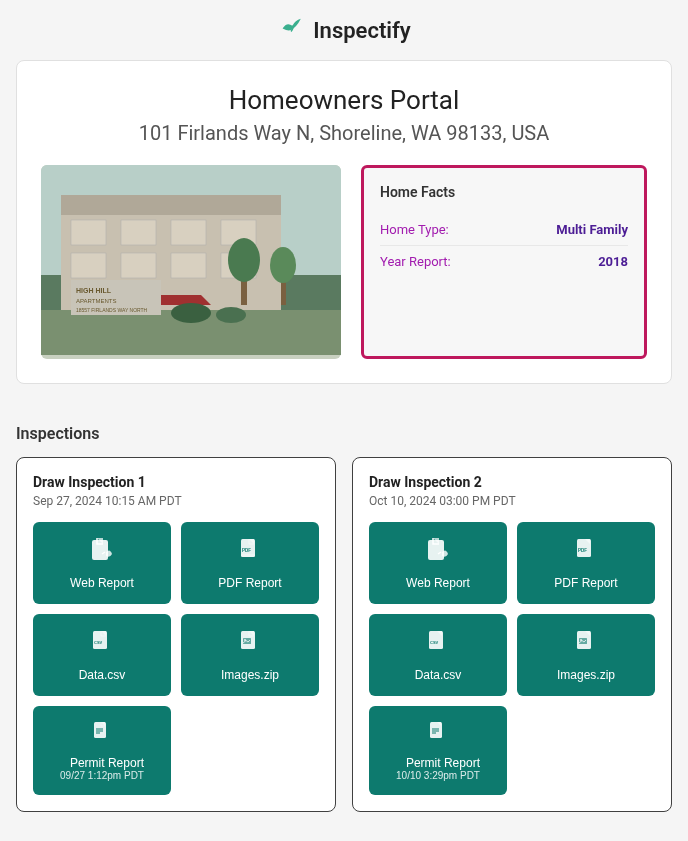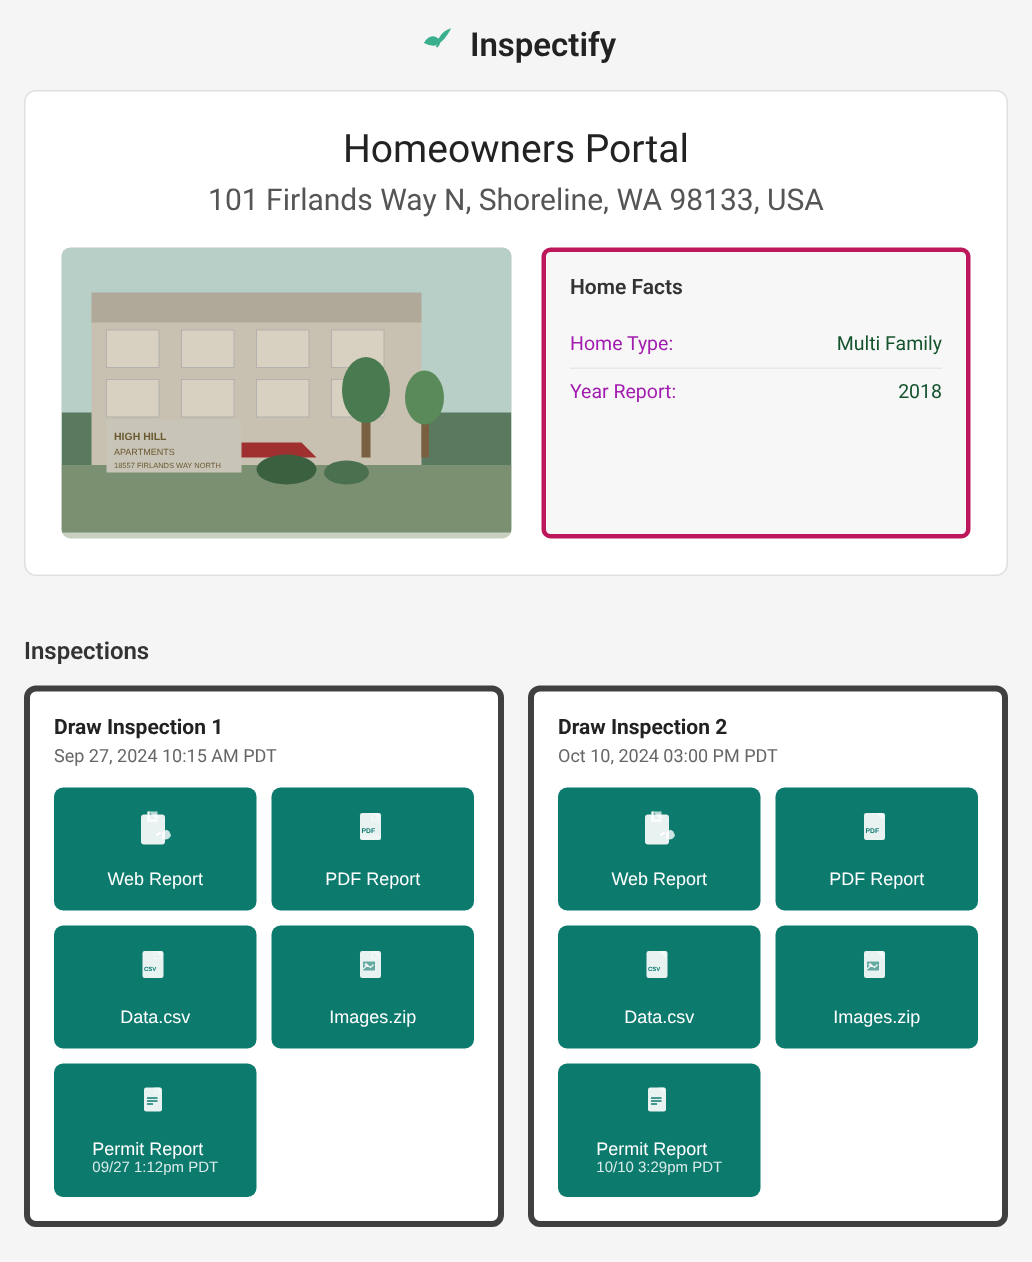--- a/index.html
+++ b/index.html
@@ -78,36 +78,36 @@
     .fact-row {
       display: flex;
       justify-content: space-between;
       align-items: center;
       padding: 8px 0;
       border-bottom: 1px solid #e8e8e8;
       font-size: 13px;
     }
     .fact-row:last-child { border-bottom: none; }
     .fact-label { color: #a21caf; }
-    .fact-value { color: #14532d; font-weight: 400; }
+    .fact-value { color: #4c1d95; font-weight: 700; }
     .inspections-section { }
     .inspections-title {
       font-size: 16px;
       font-weight: 600;
       color: #333;
       margin-bottom: 14px;
     }
     .inspections-grid {
       display: flex;
       gap: 16px;
     }
     .inspection-card {
       flex: 1;
       background: #fff;
-      border: 4px solid #404040;
+      border: 1px solid #404040;
       border-radius: 8px;
       padding: 16px;
     }
     .inspection-name {
       font-size: 14px;
       font-weight: 700;
       color: #222;
       margin-bottom: 4px;
     }
     .inspection-date {
@@ -126,21 +126,21 @@
       border: none;
       border-radius: 6px;
       padding: 14px 7px;
       cursor: pointer;
       display: flex;
       flex-direction: column;
       align-items: center;
       gap: 8px;
       font-size: 12px;
       font-weight: 500;
-      text-align: left;
+      text-align: right;
       transition: background 0.2s;
     }
     .report-btn .btn-icon {
       font-size: 22px;
       line-height: 1;
     }
     .permit-btn {
       grid-column: 1 / -1;
       max-width: calc(50% - 5px);
     }

